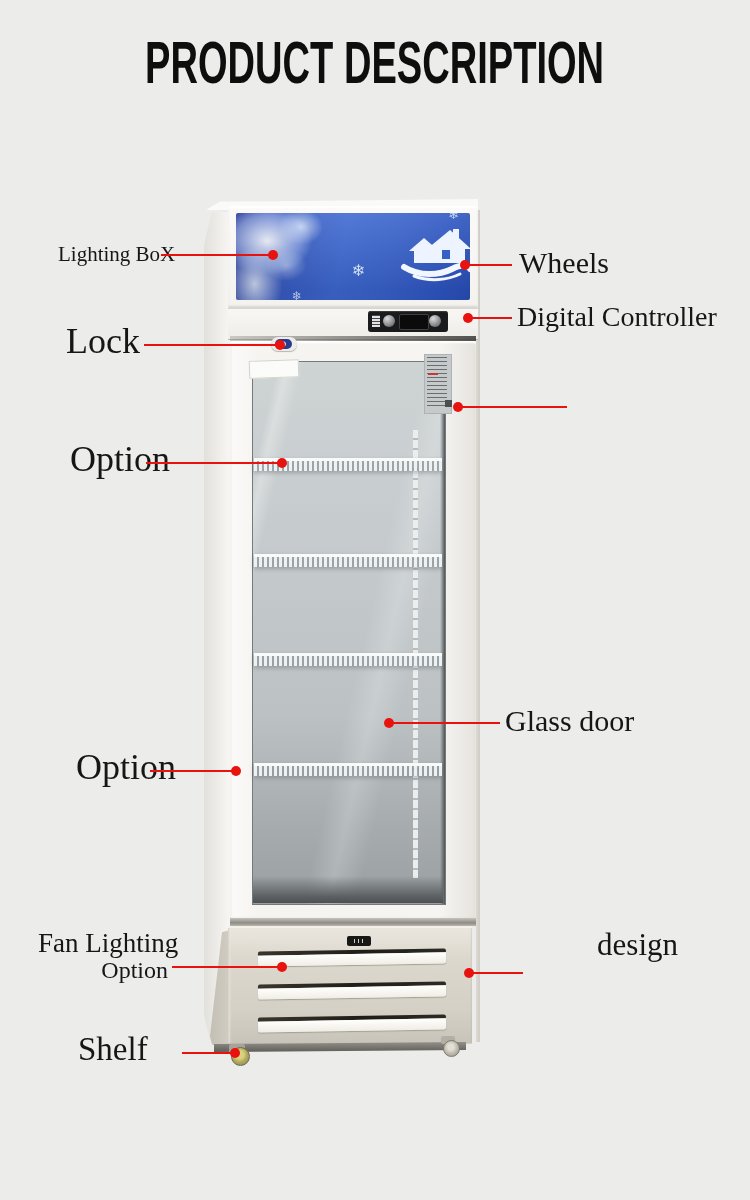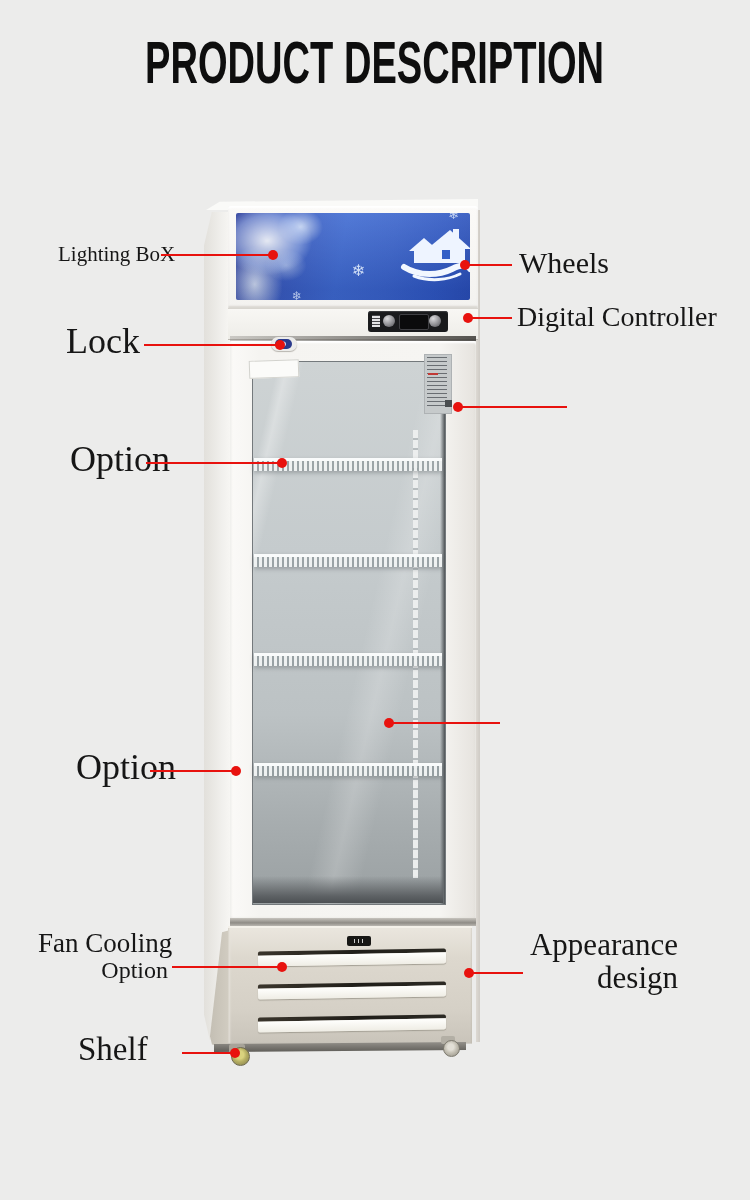--- a/index.html
+++ b/index.html
@@ -169,21 +169,21 @@
 
   <div class="lbl" style="left:70px;top:440px;font-size:36px;">Option</div>
   <div class="cline" style="left:146px;top:462px;width:136px;"></div>
   <div class="dot" style="left:277px;top:458px;"></div>
 
   <div class="lbl" style="left:76px;top:748px;font-size:36px;">Option</div>
   <div class="cline" style="left:150px;top:770px;width:86px;"></div>
   <div class="dot" style="left:231px;top:766px;"></div>
 
   <div class="lbl" style="left:38px;top:929px;width:130px;text-align:right;">
-    <div style="font-size:27px;">Fan Cooling</div>
+    <div style="font-size:27px;">Fan Lighting</div>
     <div style="font-size:24px;font-family:Liberation Serif, serif;">Option</div>
   </div>
   <div class="cline" style="left:172px;top:966px;width:110px;"></div>
   <div class="dot" style="left:277px;top:962px;"></div>
 
   <div class="lbl" style="left:78px;top:1032px;font-size:33px;">Shelf</div>
   <div class="cline" style="left:182px;top:1052px;width:53px;"></div>
   <div class="dot" style="left:230px;top:1048px;"></div>
 
   <div class="dot" style="left:460px;top:260px;"></div>
@@ -192,21 +192,21 @@
 
   <div class="dot" style="left:463px;top:313px;"></div>
   <div class="cline" style="left:468px;top:317px;width:44px;"></div>
   <div class="lbl" style="left:517px;top:302px;font-size:28px;">Digital Controller</div>
 
   <div class="dot" style="left:453px;top:402px;"></div>
   <div class="cline" style="left:458px;top:406px;width:109px;"></div>
 
   <div class="dot" style="left:384px;top:718px;"></div>
   <div class="cline" style="left:389px;top:722px;width:111px;"></div>
+  <div class="lbl" style="left:505px;top:705px;font-size:30px;">Glass door</div>
 
   <div class="dot" style="left:464px;top:968px;"></div>
   <div class="cline" style="left:469px;top:972px;width:54px;"></div>
   <div class="lbl" style="left:490px;top:928px;width:188px;text-align:right;">
-    <div style="font-size:31px;">Appearance</div>
     <div style="font-size:31px;">design</div>
   </div>
 
 </div>
 
 </body></html>

